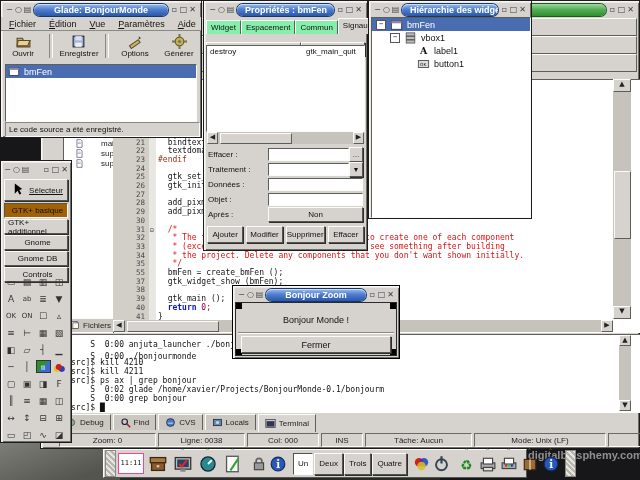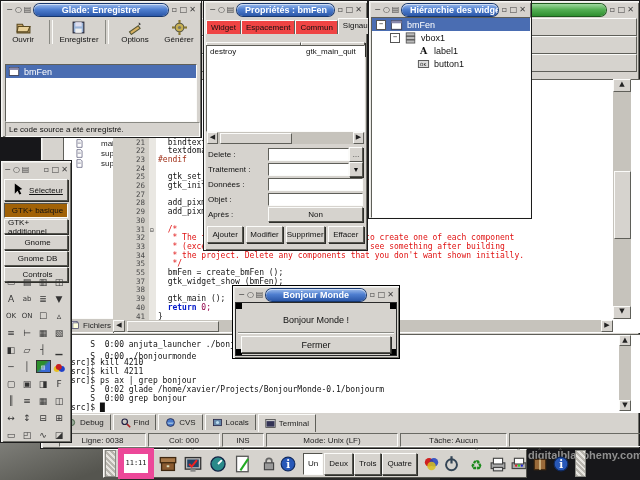--- a/index.html
+++ b/index.html
@@ -78,21 +78,21 @@
   .tsep{width:2px;height:24px;border-left:1px solid #8a8a84;border-right:1px solid #fbfbf9;margin:0 4px;}
   #glade-list{position:absolute;left:4px;top:63px;width:190px;height:56px;}
   .lrow{height:13px;display:flex;align-items:center;gap:4px;padding:0 2px;font:9px "Liberation Sans",sans-serif;}
   .lrow.sel{background:#4a6db2;color:#fff;}
   #glade-status{position:absolute;left:4px;top:121px;width:190px;height:13px;
                 font:8px/13px "Liberation Sans",sans-serif;color:#111;padding-left:3px;
                 border:1px solid #8a8a84;border-right-color:#fbfbf9;border-bottom-color:#fbfbf9;background:#d6d3ce;}
   
   #props{left:203px;top:0;width:163px;height:249px;z-index:14;}
   .ptabs{display:flex;align-items:flex-end;height:16px;padding:1px 2px 0 2px;}
-  .ptab{height:13px;padding:0 4px;background:#ef4444;border-top:1px solid #fbfbf9;border-left:1px solid #fbfbf9;
+  .ptab{height:13px;padding:0 4px;background:#86efac;border-top:1px solid #fbfbf9;border-left:1px solid #fbfbf9;
         border-right:1px solid #5f5f59;font:8px/13px "Liberation Sans",sans-serif;color:#111;white-space:nowrap;}
   .ptab.active{height:15px;background:#d6d3ce;}
   .phead{display:flex;margin:8px 2px;text-decoration:underline;}
   .phead .btn{height:12px;font:8px "Liberation Sans",sans-serif;justify-content:flex-start;padding-left:3px;}
   #sigtable{position:absolute;left:2px;top:44px;width:157px;height:85px;background:#fff;
             border:1px solid #5f5f59;border-right-color:#fbfbf9;border-bottom-color:#fbfbf9;}
   .srow{display:flex;font:8px "Liberation Sans",sans-serif;color:#111;height:11px;align-items:center;}
   .fieldrow{position:absolute;left:4px;width:155px;height:13px;display:flex;align-items:center;}
   .flabel{width:60px;font:8px "Liberation Sans",sans-serif;color:#111;flex:0 0 auto;}
   .finput{flex:1 1 auto;height:11px;}
@@ -126,21 +126,21 @@
   .handle{position:absolute;width:6px;height:6px;background:#000;}
   #bj-label{position:absolute;left:0;right:0;top:12px;text-align:center;font:9px "Liberation Sans",sans-serif;color:#111;}
   #bj-sep{position:absolute;left:2px;right:2px;top:29px;border-top:1px solid #8a8a84;border-bottom:1px solid #fbfbf9;}
   #bj-btn{position:absolute;left:5px;right:5px;top:33px;height:15px;font:9px "Liberation Sans",sans-serif;}
   
   #panel{position:absolute;left:103px;top:449px;width:424px;height:29px;z-index:20;background:#d6d3ce;
          border-top:1px solid #fbfbf9;border-left:1px solid #fbfbf9;border-right:1px solid #55554f;
          border-bottom:1px solid #55554f;display:flex;align-items:center;gap:2px;padding:0 1px;box-sizing:border-box;}
   .hatch{width:9px;height:25px;background:repeating-linear-gradient(45deg,#b8b5ae 0 2px,#e7e5e0 2px 4px);
          border:1px solid #8a8a84;flex:0 0 auto;}
-  #clock{width:24px;height:19px;background:#fff;border:6px solid #ec4899;font:7px/19px "DejaVu Sans Mono",monospace;
+  #clock{width:24px;height:19px;background:#fff;border:1px solid #ec4899;font:7px/19px "DejaVu Sans Mono",monospace;
          text-align:center;color:#111;flex:0 0 auto;}
   .lnch{position:relative;width:24px;height:25px;display:flex;align-items:center;justify-content:center;flex:0 0 auto;}
   .lnch::before{content:"⌃";position:absolute;top:-4px;left:50%;margin-left:-3px;font:6px "DejaVu Sans",sans-serif;color:#6a6a64;}
   .ws{height:20px;font:8px "Liberation Sans",sans-serif;padding:0 4px;flex:0 0 auto;}
   .ws.active{background:#fff;border-top:1px solid #55554f;border-left:1px solid #55554f;
              border-right:1px solid #fbfbf9;border-bottom:1px solid #fbfbf9;box-shadow:none;}
 </style>
 </head>
 <body>
 
@@ -371,43 +371,51 @@
       </span>
       <span class="tab active">
         <svg width="11" height="11" viewBox="0 0 14 14">
           <rect x="1" y="2" width="12" height="10" fill="#ccc" stroke="#444"></rect>
           <rect x="2" y="4" width="10" height="7" fill="#335"></rect>
         </svg>
         <span>Terminal</span>
       </span>
     </div>
   <div class="statusrow" id="status-segments">
+      <span class="seg" style="width:95px">Zoom: 0</span>
       <span class="seg" style="width:85px">Ligne: 0038</span>
       <span class="seg" style="width:70px">Col: 000</span>
       <span class="seg" style="width:40px">INS</span>
+      <span class="seg" style="width:105px">Tâche: Aucun</span>
       <span class="seg" style="width:130px">Mode: Unix (LF)</span>
-      <span class="seg" style="width:105px">Tâche: Aucun</span>
       <span class="seg" style="flex:1"></span>
     </div>
 </div>
 
 <div class="win" id="glade">
   <div class="tbar">
     <span class="wbtns-l" style="display: flex;">
         <span class="wb">−</span>
         <span class="wb">○</span>
         <span class="wb">▤</span>
       </span>
-    <span class="pill" style="max-width:126px">Glade: Enregistrer</span>
+    <span class="pill" style="max-width:126px">Glade: BonjourMonde</span>
     <span class="wbtns-r" style="display: flex;">
         <span class="wb">▫</span>
         <span class="wb">□</span>
         <span class="wb">✕</span>
       </span>
   </div>
+  <div class="menubar raised" id="glade-menus" style="border:none;border-bottom:1px solid #8a8a84;background:#d6d3ce">
+      <span class="menu-item">Fichier</span>
+      <span class="menu-item">Édition</span>
+      <span class="menu-item">Vue</span>
+      <span class="menu-item">Paramètres</span>
+      <span class="menu-item">Aide</span>
+    </div>
   <div class="gtoolbar" id="glade-toolbar">
       <span class="titem">
         <svg width="15" height="15" viewBox="0 0 14 14">
           <path d="M1 4 h5 l1 2 h6 v6 H1z" fill="#c8a468" stroke="#5a4a20"></path>
           <path d="M2 6 h11 l-2 5 H1z" fill="#e8d098" stroke="#5a4a20"></path>
         </svg>
         <span>Ouvrir</span>
       </span>
       <span class="tsep"></span>
       <span class="titem">
@@ -482,21 +490,21 @@
         <span>gtk_main_quit</span>
       </div>
     </div>
   <div class="scroll" style="left:3px;top:131px;width:157px;height:12px">
     <div class="sarrow" style="left:0;width:11px;height:12px">◀</div>
     <div class="thumb" style="top:1px;left:13px;width:70px;height:9px"></div>
     <div class="sarrow" style="right:0;width:11px;height:12px;left:auto">▶</div>
   </div>
   <div id="props-fields">
       <div class="fieldrow" style="top:147px">
-        <span class="flabel">Delete :</span>
+        <span class="flabel">Effacer :</span>
         <span class="finput sunken"></span>
         <span class="btn fsuffix">…</span>
       </div>
       <div class="fieldrow" style="top:162px">
         <span class="flabel">Traitement :</span>
         <span class="finput sunken"></span>
         <span class="btn fsuffix">▼</span>
       </div>
       <div class="fieldrow" style="top:177px">
         <span class="flabel">Données :</span>
@@ -640,21 +648,21 @@
     </div>
 </div>
 
 <div class="win" id="bonjour" style="border-color:#000;">
   <div class="tbar">
     <span class="wbtns-l" style="display: flex;">
         <span class="wb">−</span>
         <span class="wb">○</span>
         <span class="wb">▤</span>
       </span>
-    <span class="pill" style="max-width:96px">Bonjour Monde</span>
+    <span class="pill" style="max-width:96px">Bonjour Zoom</span>
     <span class="wbtns-r" style="display: flex;">
         <span class="wb">▫</span>
         <span class="wb">□</span>
         <span class="wb">✕</span>
       </span>
   </div>
   <div id="bj-body">
     <div class="handle" style="left:0;top:0"></div>
     <div class="handle" style="right:0;top:0"></div>
     <div class="handle" style="left:0;bottom:0"></div>

